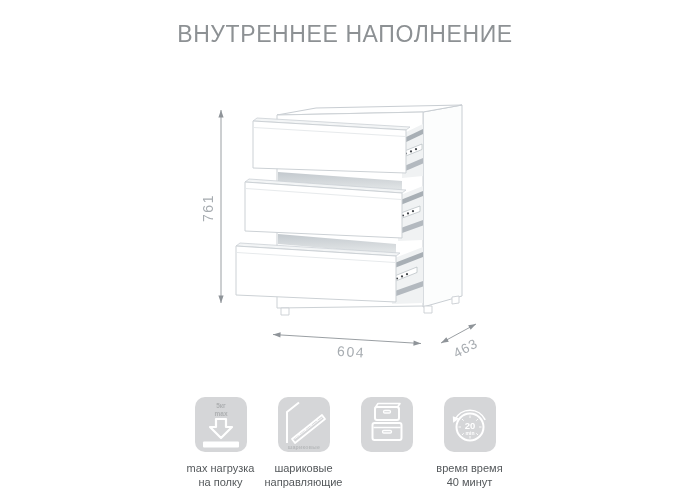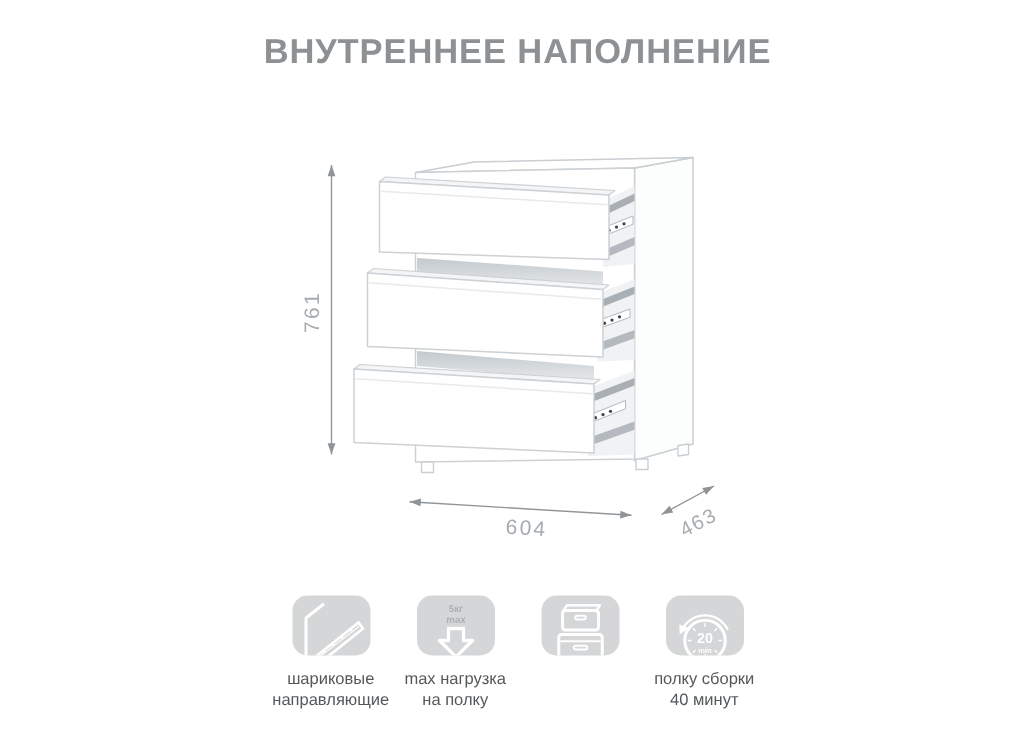--- a/index.html
+++ b/index.html
@@ -5,31 +5,31 @@
   html,body { margin:0; padding:0; }
   body {
     width:690px; height:490px; background:#ffffff;
     font-family:"Liberation Sans", sans-serif;
     position:relative; overflow:hidden;
   }
   .canvas { position:absolute; inset:0; }
   .title {
     position:absolute; top:23px; left:0; width:100%;
     margin:0; text-align:center;
-    font-size:23px; font-weight:bold; letter-spacing:0.6px;
+    font-size:23px; font-weight:normal; letter-spacing:0.6px;
     color:#8d9194; line-height:1;
   }
   .figure { position:absolute; left:185px; top:85px; width:315px; height:285px; }
   .figure svg { display:block; width:100%; height:100%; }
   .features {
     position:absolute; top:397px; left:0; width:100%;
     display:flex; justify-content:center;
   }
   .feature { width:83px; display:flex; flex-direction:column; align-items:center; }
-  .tile { width:52px; height:40px; border-radius:10px; background:#d5d6d8; overflow:hidden; }
+  .tile { width:52px; height:55px; border-radius:10px; background:#d5d6d8; overflow:hidden; }
   .tile svg { display:block; width:52px; height:55px; }
   .caption {
     margin-top:9px; font-size:11px; line-height:1.3;
     color:#54585b; text-align:center; white-space:nowrap;
   }
   .caption span { display:block; min-height:14px; }
   .dim-label { font-size:14px; fill:#a7acb1; letter-spacing:1.5px; }
   .dim-label-sm { font-size:13.5px; fill:#a7acb1; letter-spacing:1px; }
 </style>
 </head>
@@ -129,48 +129,48 @@
         <text class="dim-label-sm" transform="translate(466,349) rotate(-28)" text-anchor="middle" dominant-baseline="middle">463</text>
       </g>
     </svg>
   </div>
 
   <div class="features">
 
     <div class="feature">
       <div class="tile">
         <svg viewBox="0 0 52 55">
+          <text x="26" y="11" text-anchor="middle" font-size="6.5" font-weight="bold" fill="#aeb0b2">5кг</text>
+          <text x="26" y="18.5" text-anchor="middle" font-size="6.5" font-weight="bold" fill="#aeb0b2">max</text>
+          <path d="M21,22 h10 v8 h6 L26,41 L15,30 h6 z" fill="none" stroke="#ffffff" stroke-width="2.2" stroke-linejoin="round"></path>
+          <rect x="8" y="44.5" width="36" height="6" rx="1" fill="#ffffff"></rect>
+        </svg>
+      </div>
+      <div class="caption">
+        <span>max нагрузка</span>
+        <span>на полку</span>
+      </div>
+    </div>
+
+    <div class="feature">
+      <div class="tile">
+        <svg viewBox="0 0 52 55">
           <path d="M9,46 L9,15 L21,5.5" fill="none" stroke="#ffffff" stroke-width="2" stroke-linejoin="round"></path>
           <polygon points="14,42 44,18 47,22 17,46" fill="none" stroke="#ffffff" stroke-width="1.8" stroke-linejoin="round"></polygon>
           <line x1="16.5" y1="42" x2="44.5" y2="20.5" stroke="#ffffff" stroke-width="0.8"></line>
           <circle cx="21" cy="37.5" r="0.9" fill="#ffffff"></circle>
           <circle cx="27" cy="32.7" r="0.9" fill="#ffffff"></circle>
           <circle cx="33" cy="27.9" r="0.9" fill="#ffffff"></circle>
           <circle cx="39" cy="23.1" r="0.9" fill="#ffffff"></circle>
           <text x="26" y="52" text-anchor="middle" font-size="5.2" font-weight="bold" fill="#b7b9bb" letter-spacing="0.3">шариковые</text>
         </svg>
       </div>
       <div class="caption">
         <span>шариковые</span>
         <span>направляющие</span>
-      </div>
-    </div>
-
-    <div class="feature">
-      <div class="tile">
-        <svg viewBox="0 0 52 55">
-          <text x="26" y="11" text-anchor="middle" font-size="6.5" font-weight="bold" fill="#aeb0b2">5кг</text>
-          <text x="26" y="18.5" text-anchor="middle" font-size="6.5" font-weight="bold" fill="#aeb0b2">max</text>
-          <path d="M21,22 h10 v8 h6 L26,41 L15,30 h6 z" fill="none" stroke="#ffffff" stroke-width="2.2" stroke-linejoin="round"></path>
-          <rect x="8" y="44.5" width="36" height="6" rx="1" fill="#ffffff"></rect>
-        </svg>
-      </div>
-      <div class="caption">
-        <span>max нагрузка</span>
-        <span>на полку</span>
       </div>
     </div>
 
     <div class="feature">
       <div class="tile">
         <svg viewBox="0 0 52 55">
           <path d="M14,11 L17,6.5 L39,6.5 L36,11" fill="none" stroke="#ffffff" stroke-width="1.6" stroke-linejoin="round"></path>
           <rect x="14" y="10" width="24" height="13" rx="2" fill="none" stroke="#ffffff" stroke-width="2"></rect>
           <rect x="22.5" y="13.5" width="7" height="2.5" rx="1.2" fill="none" stroke="#ffffff" stroke-width="1.3"></rect>
           <rect x="11.5" y="26" width="29" height="17" rx="2" fill="none" stroke="#ffffff" stroke-width="2"></rect>
@@ -194,19 +194,19 @@
             <line x1="17.9" y1="21.9" x2="19.7" y2="23.7"></line>
             <line x1="32.3" y1="36.3" x2="34.1" y2="38.1"></line>
             <line x1="17.9" y1="38.1" x2="19.7" y2="36.3"></line>
             <line x1="32.3" y1="23.7" x2="34.1" y2="21.9"></line>
           </g>
           <text x="26" y="31.5" text-anchor="middle" font-size="9.5" font-weight="bold" fill="#ffffff">20</text>
           <text x="26" y="38" text-anchor="middle" font-size="5" font-weight="bold" fill="#ffffff">min</text>
         </svg>
       </div>
       <div class="caption">
-        <span>полку сборки</span>
+        <span>время время</span>
         <span>40 минут</span>
       </div>
     </div>
 
   </div>
 </div>
 
 </body></html>

